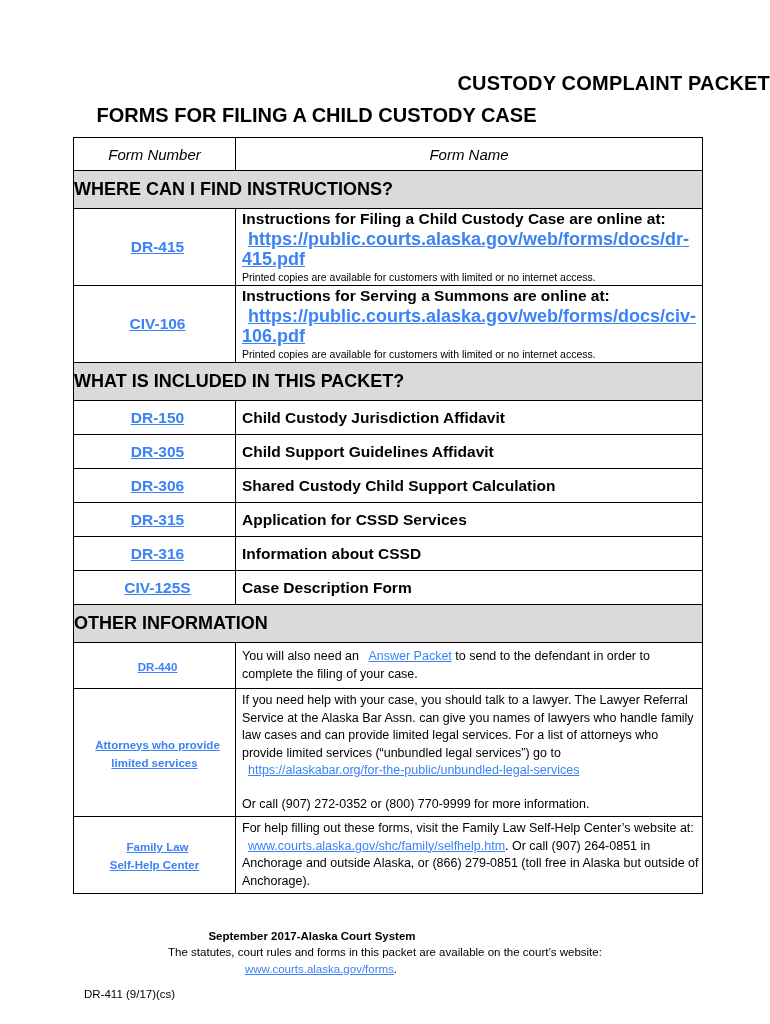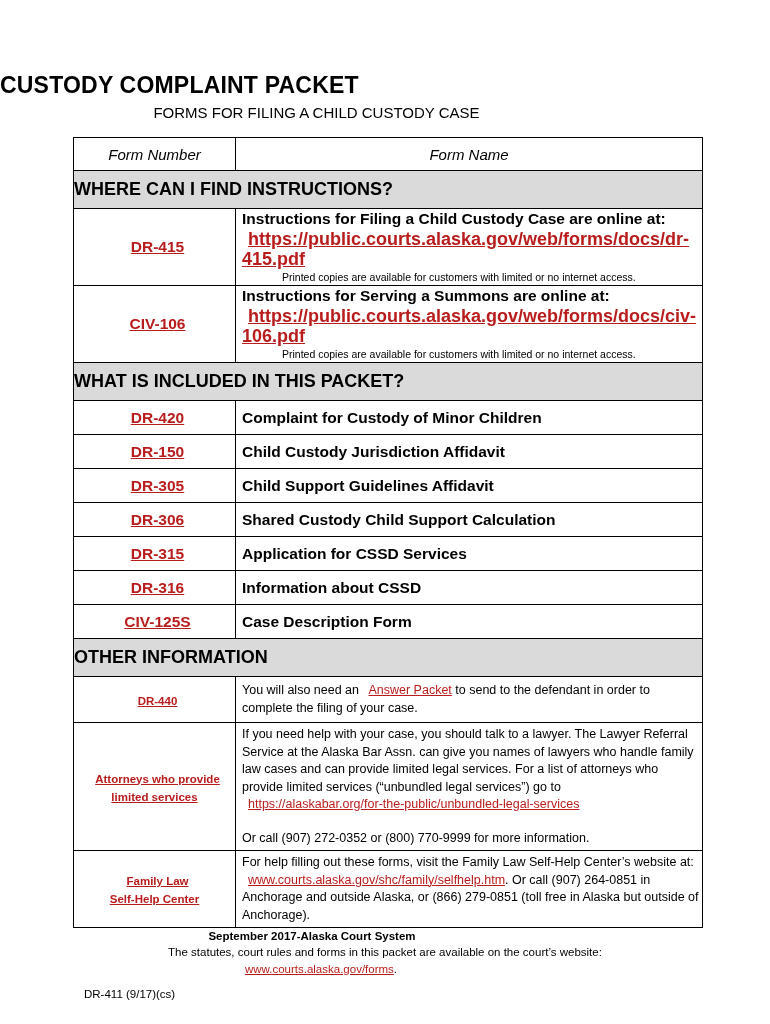--- a/index.html
+++ b/index.html
@@ -1,29 +1,29 @@
 <!DOCTYPE html>
 <html><head>
 <meta charset="utf-8">
 <style>
   html, body { margin:0; padding:0; background:#ffffff; }
   body { width:770px; height:1024px; position:relative; font-family:"Liberation Sans", sans-serif; color:#000; overflow:hidden; }
-  a, .link { color:#b91c1c; text-decoration:underline;padding-left:6px; }
-  .title { position:absolute; top:72px; left:0; width:770px; text-align:left; font-size:23px; font-weight:bold; letter-spacing:0.2px; }
-  .subtitle { position:absolute; top:104px; left:0; width:633px; text-align:center; font-size:15px; font-weight:normal; }
+  a, .link { color:#3b82f6; text-decoration:underline;padding-left:6px; }
+  .title { position:absolute; top:72px; left:0; width:770px; text-align:right; font-size:20px; font-weight:bold; letter-spacing:0.2px; }
+  .subtitle { position:absolute; top:104px; left:0; width:633px; text-align:center; font-size:20px; font-weight:bold; }
   table.packet { position:absolute; top:137px; left:73px; width:630px; border-collapse:collapse; border:1.5px solid #333; }
   table.packet td { border:1px solid #000000; padding:0; vertical-align:middle; }
   .c1 { width:141px; text-align:center; }
   .c2 { padding-left:6px !important; }
   .hdr td { height:32px; font-style:italic; font-size:15px; }
   .sec td { background:#dadada; height:37px; font-weight:bold; font-size:18px; padding-left:6px; }
   .num { font-weight:bold; font-size:15.5px; }
   .inst-title { font-weight:bold; font-size:15.5px; line-height:20px; }
   .inst-url { font-weight:bold; font-size:18px; line-height:20px; }
-  .inst-note { font-size:10.5px; line-height:16px;margin-left:40px; }
+  .inst-note { font-size:10.5px; line-height:16px; }
   .pkt td { height:33px; }
   .pkt .name { font-weight:bold; font-size:15.5px; }
   .other-num { font-weight:bold; font-size:11.5px; line-height:16px;margin-top:27px; }
   .other-text { font-size:12.5px; line-height:17.5px; padding-top:3px !important; padding-bottom:3px !important; }
   .footer1 { position:absolute; top:930px; left:0; width:624px; text-align:center; font-size:11.5px; font-weight:bold; }
   .footer2 { position:absolute; top:946px; left:0; width:770px; text-align:center; font-size:11.5px; }
   .footer3 { position:absolute; top:963px; left:0; width:636px; text-align:center; font-size:11.5px; }
   .formid { position:absolute; top:988px; left:84px; font-size:11.5px; }
 </style>
 </head>
@@ -54,24 +54,20 @@
     <td class="c1"><a class="num">CIV-106</a></td>
     <td class="c2">
       <div class="inst-title">Instructions for Serving a Summons are online at:</div>
       <div><a class="inst-url">https://public.courts.alaska.gov/web/forms/docs/civ-106.pdf</a></div>
       <div class="inst-note">Printed copies are available for customers with limited or no internet access.</div>
     </td>
   </tr>
 
   <tr class="sec">
     <td colspan="2">WHAT IS INCLUDED IN THIS PACKET?</td>
-  </tr>
-  <tr class="pkt">
-    <td class="c1"><a class="num">DR-420</a></td>
-    <td class="c2 name">Complaint for Custody of Minor Children</td>
   </tr>
   <tr class="pkt">
     <td class="c1"><a class="num">DR-150</a></td>
     <td class="c2 name">Child Custody Jurisdiction Affidavit</td>
   </tr>
   <tr class="pkt">
     <td class="c1"><a class="num">DR-305</a></td>
     <td class="c2 name">Child Support Guidelines Affidavit</td>
   </tr>
   <tr class="pkt">

